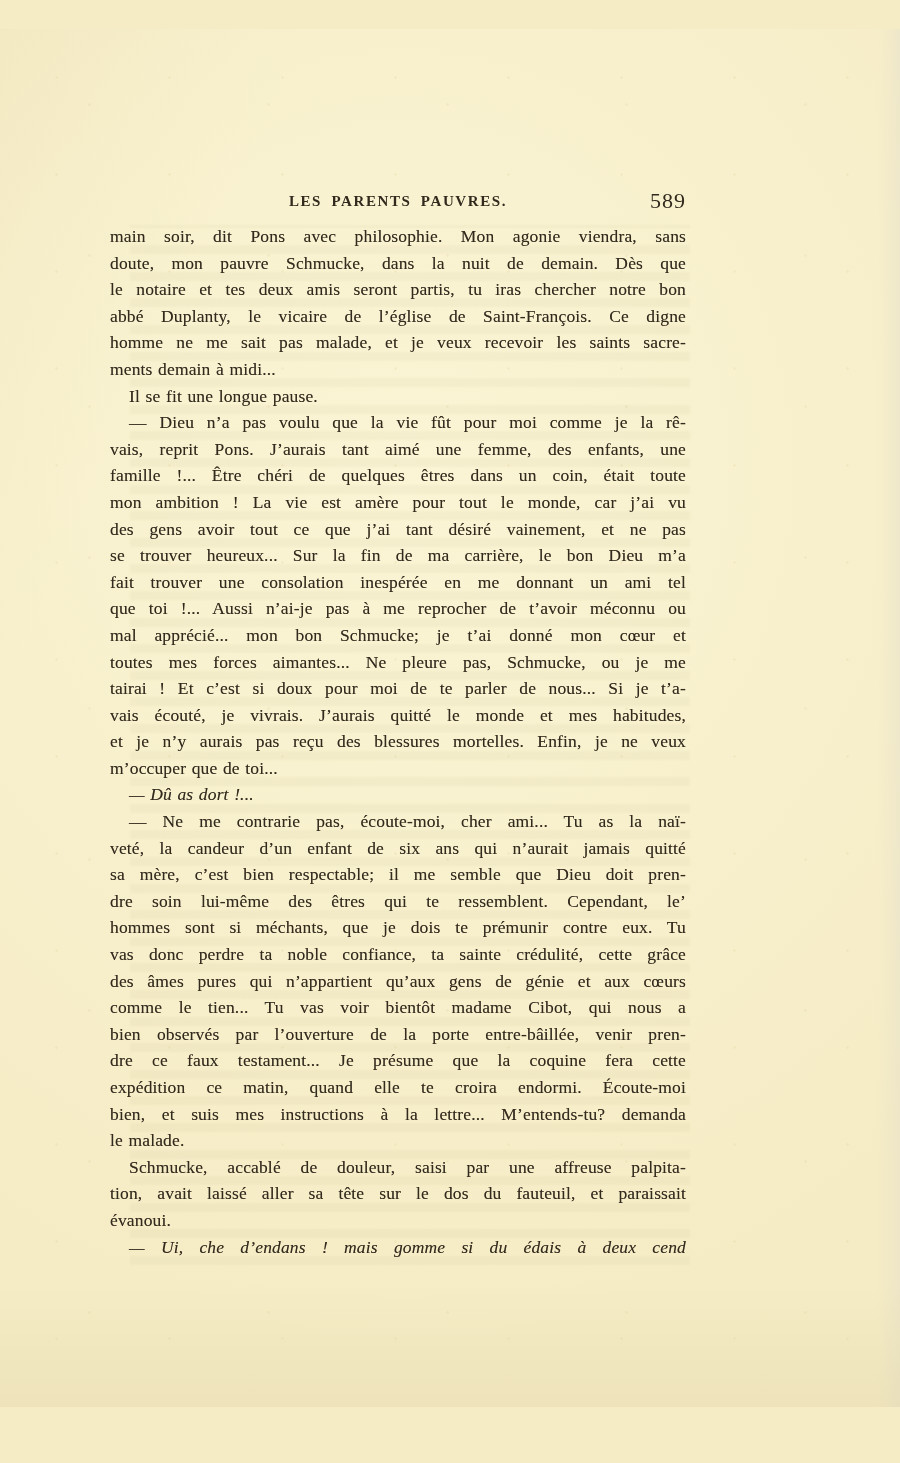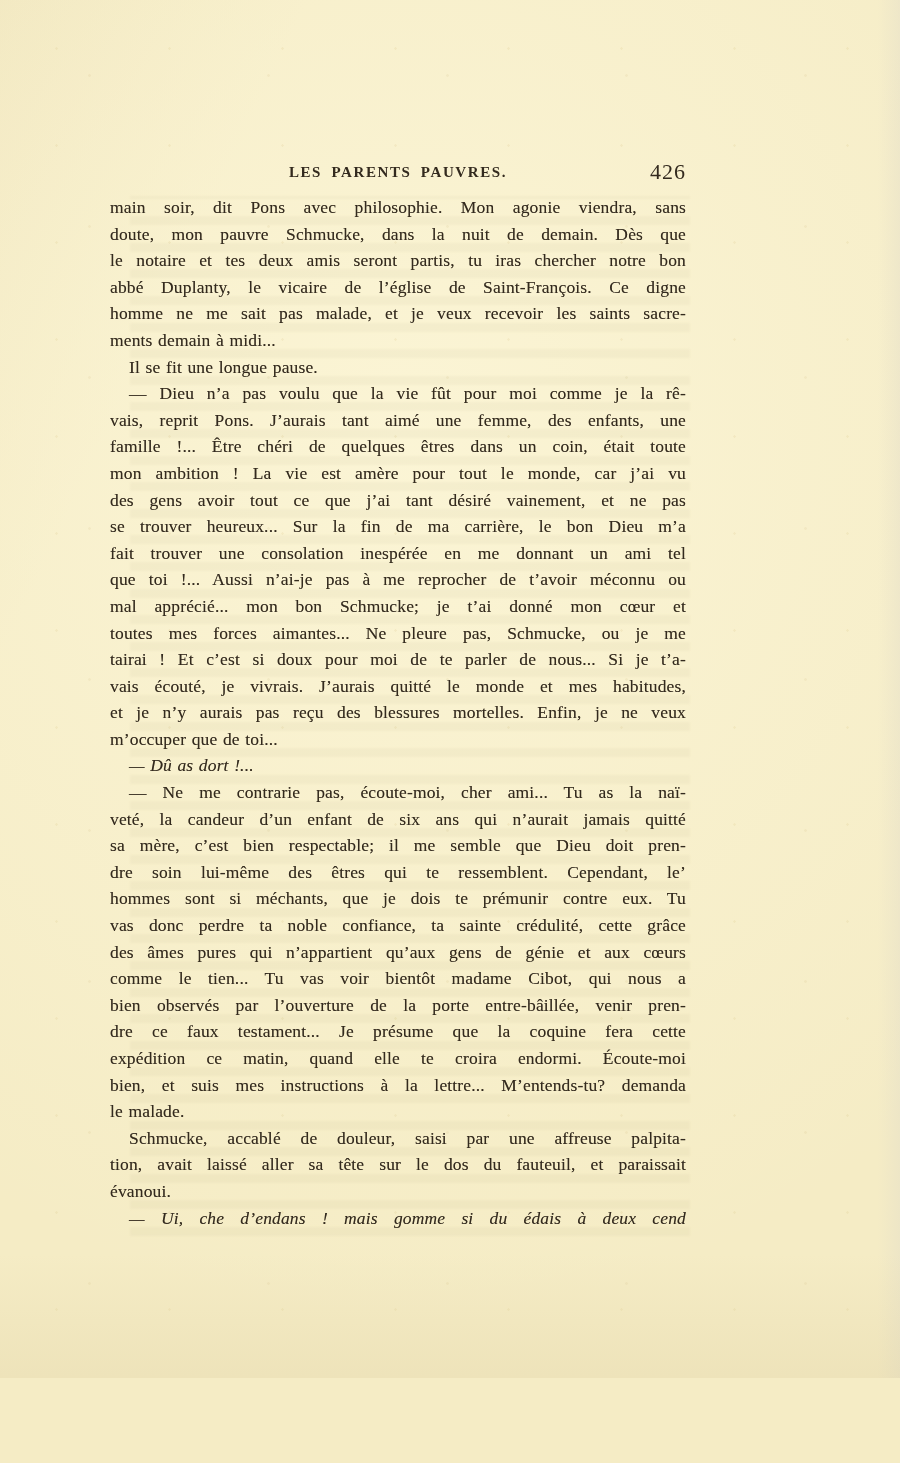--- a/index.html
+++ b/index.html
@@ -15,20 +15,21 @@
     color: var(--ink, #332a1e);
     background-color: var(--paper, #f5ecc5);
     background-image:
       linear-gradient(0deg, rgba(221,206,160,.30) 0%, rgba(246,237,200,0) 9%),
       linear-gradient(90deg, rgba(246,237,200,0) 97.5%, rgba(228,222,200,.45) 100%),
       radial-gradient(circle, rgba(190,160,80,.10) 1px, rgba(0,0,0,0) 1.5px),
       radial-gradient(circle, rgba(170,140,60,.08) 1px, rgba(0,0,0,0) 1.6px),
       radial-gradient(ellipse 120% 85% at 45% 32%, rgba(252,246,216,.85) 0%, rgba(246,236,197,0) 75%),
       linear-gradient(115deg, rgba(233,220,176,.45) 0%, rgba(246,237,200,0) 20%);
     background-size: 100% 100%, 100% 100%, 113px 97px, 179px 151px, 100% 100%, 100% 100%;
+    margin-top: 29px;
   }
   
   .page::after {
     content: "";
     position: absolute;
     left: 130px; top: 196px; width: 560px; height: 1040px;
     background: repeating-linear-gradient(
       0deg,
       rgba(148,138,92,.05) 0px, rgba(148,138,92,.05) 9px,
       rgba(0,0,0,0) 9px, rgba(0,0,0,0) 26.6px);
@@ -71,21 +72,21 @@
   }
   .line.fill { text-align-last: justify; }
   .line.first-indent { text-indent: 19px; }
 </style>
 </head>
 <body>
 
 <div class="page">
   <div class="header-row">
     <div class="running-head">LES PARENTS PAUVRES.</div>
-    <div class="folio">426</div>
+    <div class="folio">589</div>
   </div>
   <div class="page-body">
       <div class="paragraph">
         <div class="line fill">main soir, dit Pons avec philosophie. Mon agonie viendra, sans</div>
         <div class="line fill">doute, mon pauvre Schmucke, dans la nuit de demain. Dès que</div>
         <div class="line fill">le notaire et tes deux amis seront partis, tu iras chercher notre bon</div>
         <div class="line fill">abbé Duplanty, le vicaire de l’église de Saint-François. Ce digne</div>
         <div class="line fill">homme ne me sait pas malade, et je veux recevoir les saints sacre-</div>
         <div class="line">ments demain à midi...</div>
       </div>

